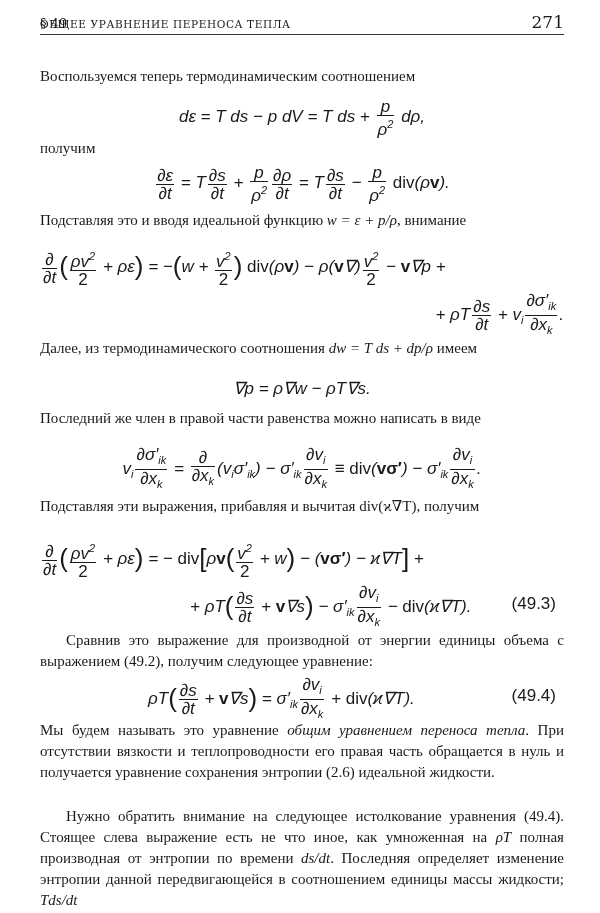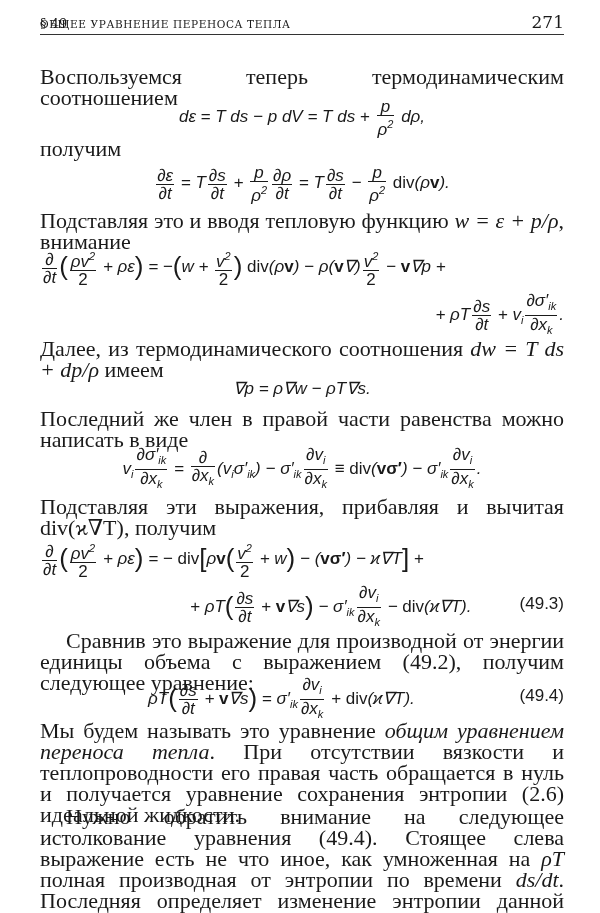--- a/index.html
+++ b/index.html
@@ -12,39 +12,39 @@
   .running-head {
     position: absolute; top: 12px; left: 0; width: 524px; height: 22px;
     border-bottom: 1px solid #333;
   }
   .rh-section { position: absolute; left: 0; top: 4px; font-size: 13px; }
   .rh-title { position: absolute; left: 0; right: 0; top: 6px; text-align: left; font-size: 10.5px; letter-spacing: 0.6px; font-variant: small-caps; }
   .rh-page { position: absolute; right: 0; top: 0; font-size: 17px; }
   .txt {
     position: absolute; left: 0; width: 524px;
     font-family: "Liberation Serif", "DejaVu Serif", serif;
-    font-size: 22px; line-height: 21px; text-align: justify;
+    font-size: 15px; line-height: 21px; text-align: justify;
   }
   .indent { text-indent: 26px; }
   .eq {
     position: absolute; left: 0; width: 524px;
     font-family: Liberation Sans, sans-serif;
     font-size: 17px; font-style: italic; white-space: nowrap;
   }
   .eq.center { text-align: center; }
   .eq.right { text-align: right; }
   .eq .up { font-style: normal; }
   .eq .b { font-weight: bold; font-style: normal; }
   .frac { display: inline-block; vertical-align: middle; text-align: center; margin: 0 2px; }
   .frac > span { display: block; line-height: 17px; padding: 0 1px; }
   .frac > span.num { border-bottom: 1px solid #1a1a1a; }
   .sup { font-size: 11px; vertical-align: 7px; }
   .sub { font-size: 11px; vertical-align: -4px; }
   .big { font-size: 26px; font-style: normal; vertical-align: -3px; }
-  .eqnum { position: absolute; right: 0; font-style: normal; text-align: center; }
+  .eqnum { position: absolute; right: 8px; font-style: normal; text-align: center; }
   em { font-style: italic; }
 </style>
 </head>
 <body>
 
 <div class="page">
 
   <div class="running-head">
     <span class="rh-section">§ 49</span>
     <span class="rh-title">ОБЩЕЕ УРАВНЕНИЕ ПЕРЕНОСА ТЕПЛА</span>
@@ -56,21 +56,21 @@
   <div class="eq center" style="top:98px">
     dε = <i>T</i> ds − <i>p</i> d<i>V</i> = <i>T</i> ds + <span class="frac"><span class="num">p</span><span>ρ<span class="sup">2</span></span></span> dρ,
   </div>
 
   <div class="txt" style="top:138px">получим</div>
 
   <div class="eq center" style="top:164px">
     <span class="frac"><span class="num">∂ε</span><span>∂t</span></span> = <i>T</i><span class="frac"><span class="num">∂s</span><span>∂t</span></span> + <span class="frac"><span class="num">p</span><span>ρ<span class="sup">2</span></span></span><span class="frac"><span class="num">∂ρ</span><span>∂t</span></span> = <i>T</i><span class="frac"><span class="num">∂s</span><span>∂t</span></span> − <span class="frac"><span class="num">p</span><span>ρ<span class="sup">2</span></span></span> <span class="up">div</span>(ρ<span class="b">v</span>).
   </div>
 
-  <div class="txt" style="top:210px"><span>Подставляя это и вводя тепловую функцию </span><i>w = ε + p/ρ</i><span>, внимание</span></div>
+  <div class="txt" style="top:210px"><span>Подставляя это и вводя идеальной функцию </span><i>w = ε + p/ρ</i><span>, внимание</span></div>
 
   <div class="eq" style="top:248px">
     <span class="frac"><span class="num">∂</span><span>∂t</span></span><span class="big">(</span><span class="frac"><span class="num">ρv<span class="sup">2</span></span><span class="up">2</span></span> + ρε<span class="big">)</span> = −<span class="big">(</span>w + <span class="frac"><span class="num">v<span class="sup">2</span></span><span class="up">2</span></span><span class="big">)</span> <span class="up">div</span>(ρ<span class="b">v</span>) − ρ(<span class="b">v</span>∇)<span class="frac"><span class="num">v<span class="sup">2</span></span><span class="up">2</span></span> − <span class="b">v</span>∇p +
   </div>
   <div class="eq right" style="top:292px">
     + ρ<i>T</i><span class="frac"><span class="num">∂s</span><span>∂t</span></span> + v<span class="sub">i</span><span class="frac"><span class="num">∂σ′<span class="sub">ik</span></span><span>∂x<span class="sub">k</span></span></span>.
   </div>
 
   <div class="txt" style="top:338px"><span>Далее, из термодинамического соотношения </span><i>dw = T ds + dp/ρ</i><span> имеем</span></div>
 

